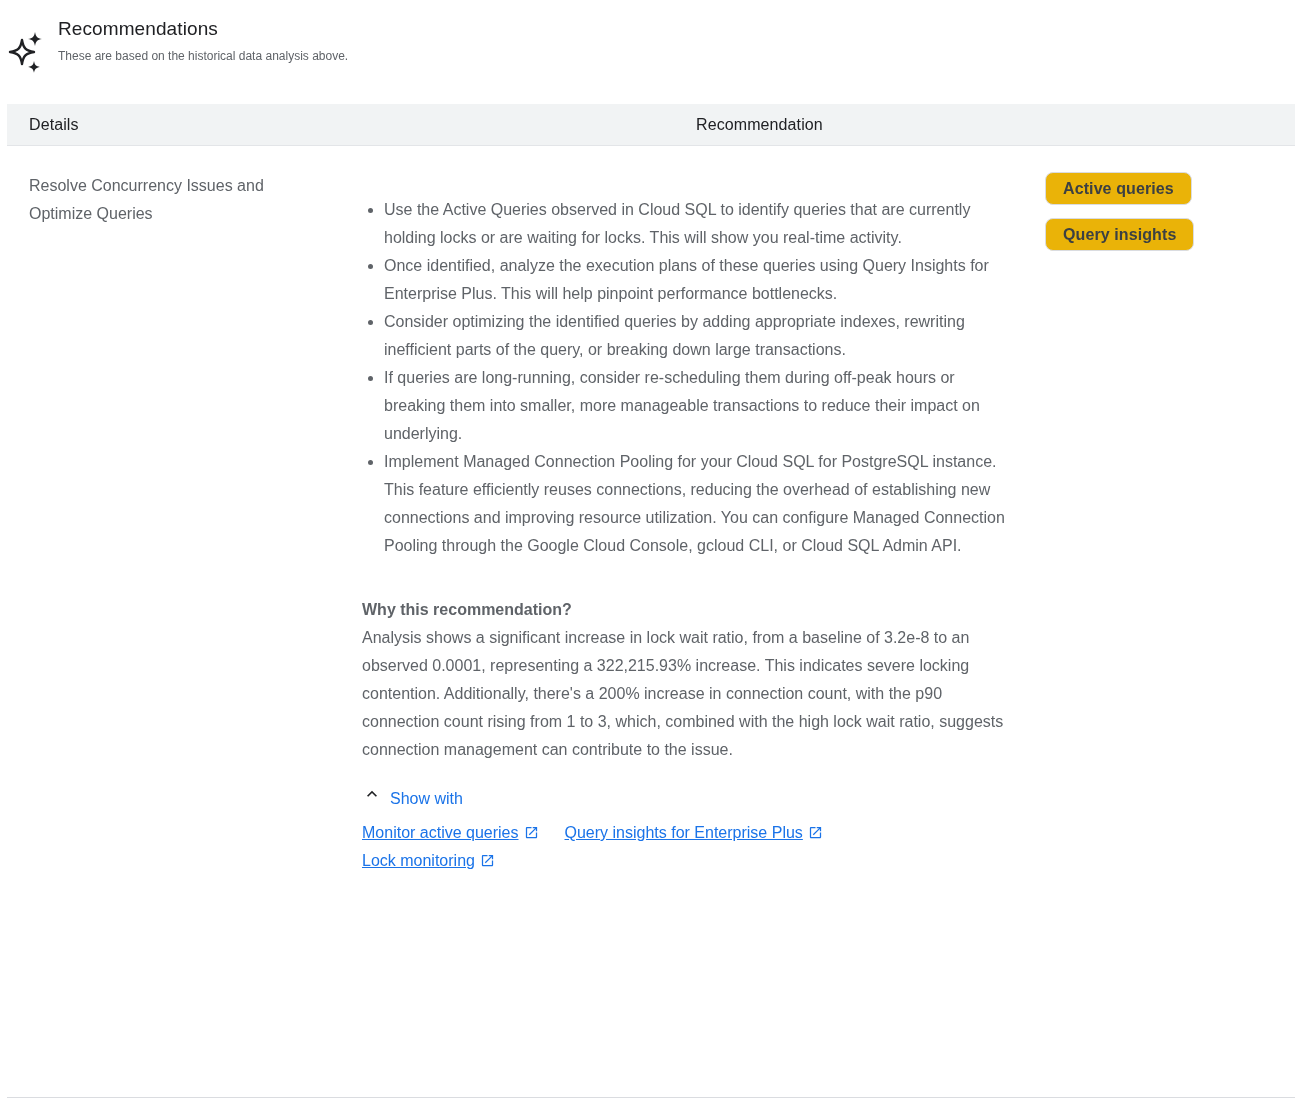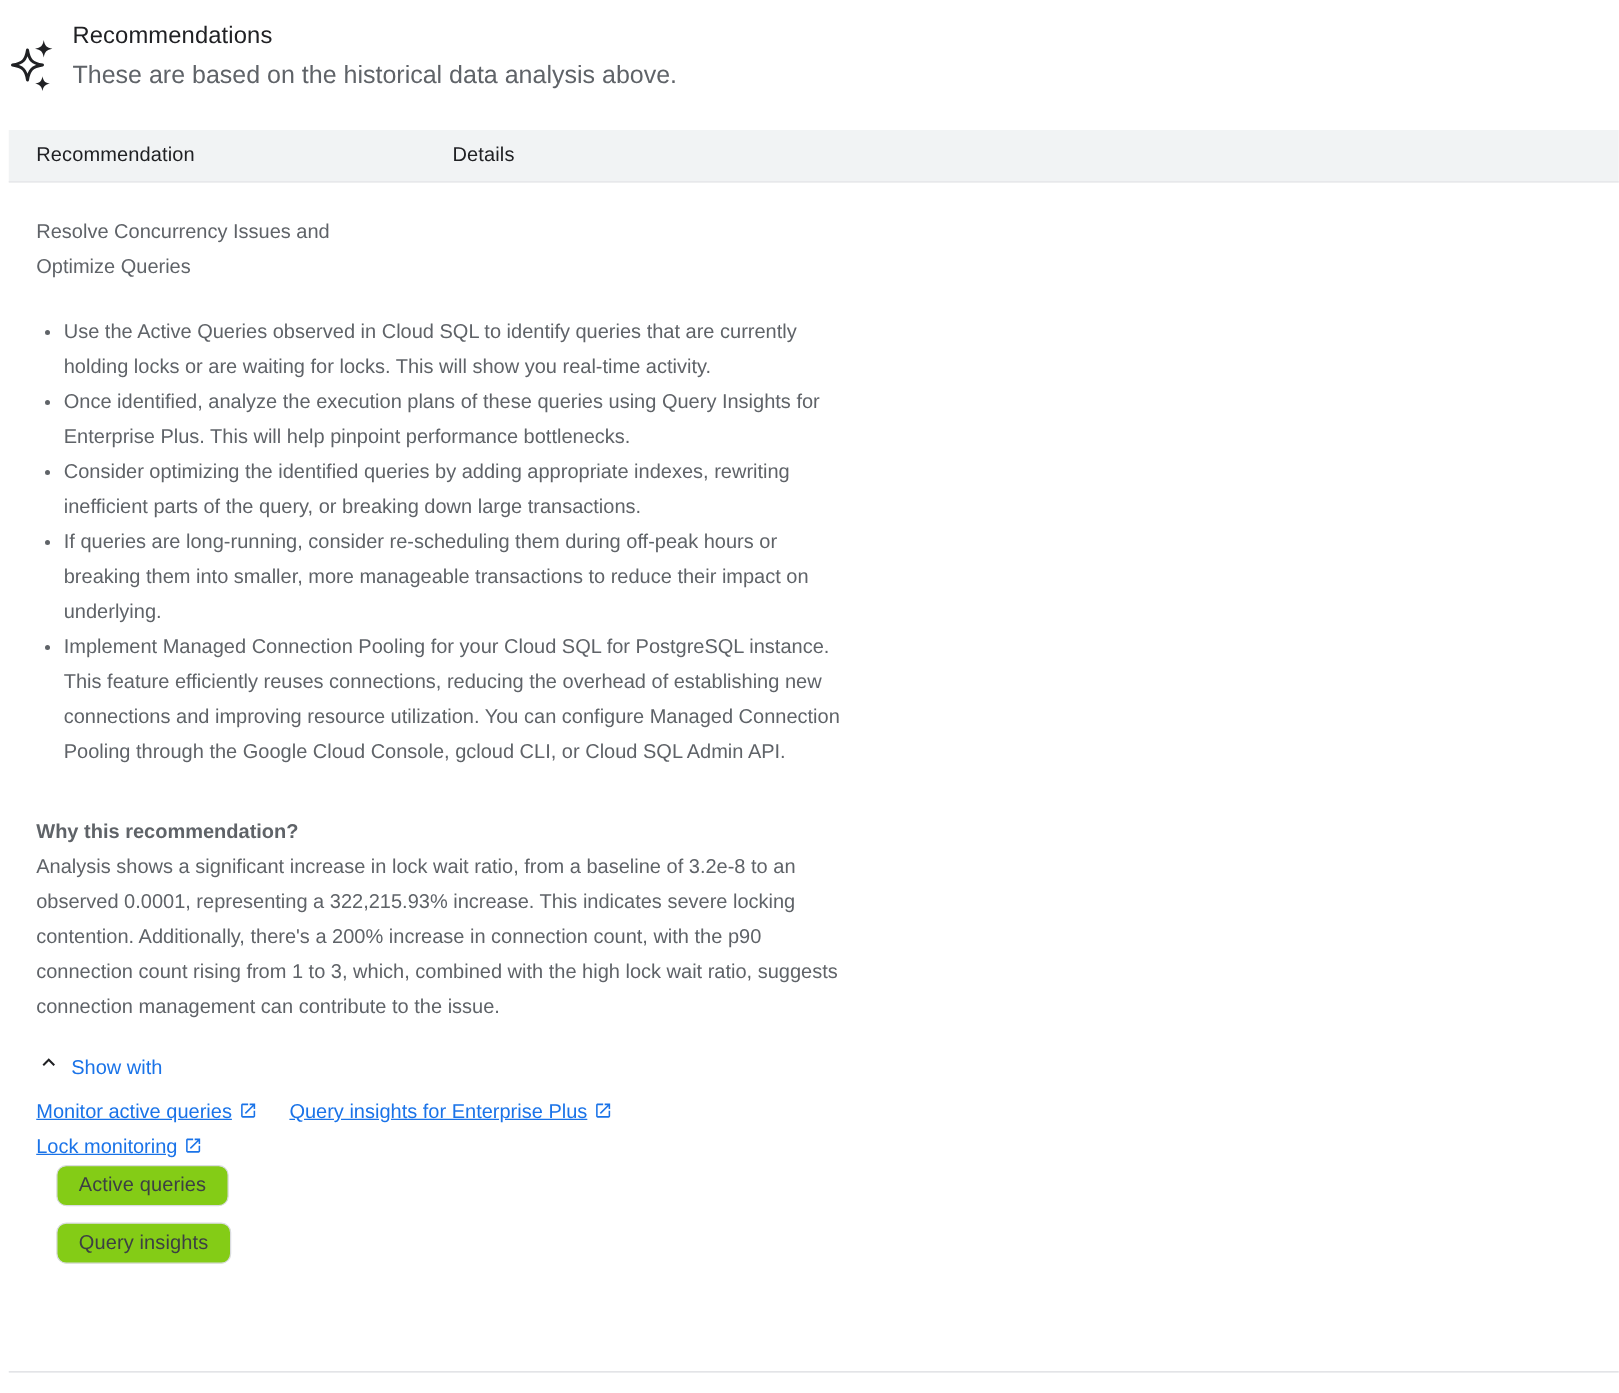--- a/index.html
+++ b/index.html
@@ -24,21 +24,21 @@
   .sparkle-wrap { margin-top: 18px; flex: 0 0 auto; }
   .header-text { padding-top: 6px; }
   .page-title {
     font-size: 19px;
     font-weight: 400;
     color: #202124;
     letter-spacing: 0.1px;
     margin-bottom: 9px;
   }
   .page-subtitle {
-    font-size: 20px;
+    font-size: 12px;
     color: #5f6368;
   }
 
   
   .rec-table {
     position: absolute;
     top: 104px;
     left: 7px;
     right: 0;
   }
@@ -52,21 +52,21 @@
   .th {
     font-size: 16px;
     font-weight: 500;
     color: #202124;
     letter-spacing: 0.1px;
   }
   .col-rec { width: 333px; padding-left: 22px; }
   .col-details { width: 667px; padding-left: 22px; }
   .col-actions { flex: 1; padding-left: 38px; }
 
-  .trow { display: flex; padding-top: 26px; flex-direction: column; }
+  .trow { display: flex; padding-top: 26px; }
 
   .rec-title {
     font-size: 16px;
     line-height: 28px;
     color: #5f6368;
     max-width: 300px;
   }
 
   .details {
     font-size: 16px;
@@ -114,26 +114,26 @@
   .doc-link .link-text { text-decoration: underline; }
   .doc-link svg { vertical-align: -2px; margin-left: 5px; }
 
   
   .chip {
     display: block;
     width: fit-content;
     height: 33px;
     line-height: 31px;
     padding: 0 17px;
-    background: #84cc16;
+    background: #eab308;
     border: 1px solid #dadce0;
     border-radius: 8px;
     color: #3c4043;
     font-size: 16px;
-    font-weight: 400;
+    font-weight: 700;
     letter-spacing: 0.1px;
     margin-bottom: 13px;
     cursor: pointer;
   }
 
   .bottom-rule {
     position: absolute;
     top: 1097px;
     left: 7px;
     right: 0;
@@ -152,22 +152,22 @@
     </svg>
   </span>
   <div class="header-text">
     <div class="page-title">Recommendations</div>
     <div class="page-subtitle">These are based on the historical data analysis above.</div>
   </div>
 </div>
 
 <div class="rec-table">
   <div class="thead">
+    <div class="th col-details">Details</div>
     <div class="th col-rec">Recommendation</div>
-    <div class="th col-details">Details</div>
     <div class="col-actions"></div>
   </div>
 
   <div class="trow">
 
     <div class="col-rec">
       <div class="rec-title">Resolve Concurrency Issues and Optimize Queries</div>
     </div>
 
     <div class="col-details">

